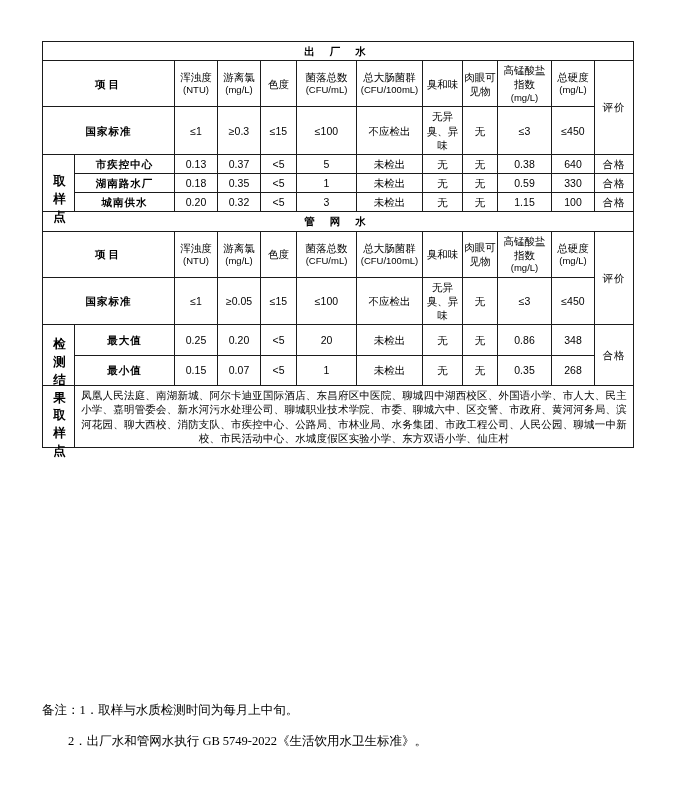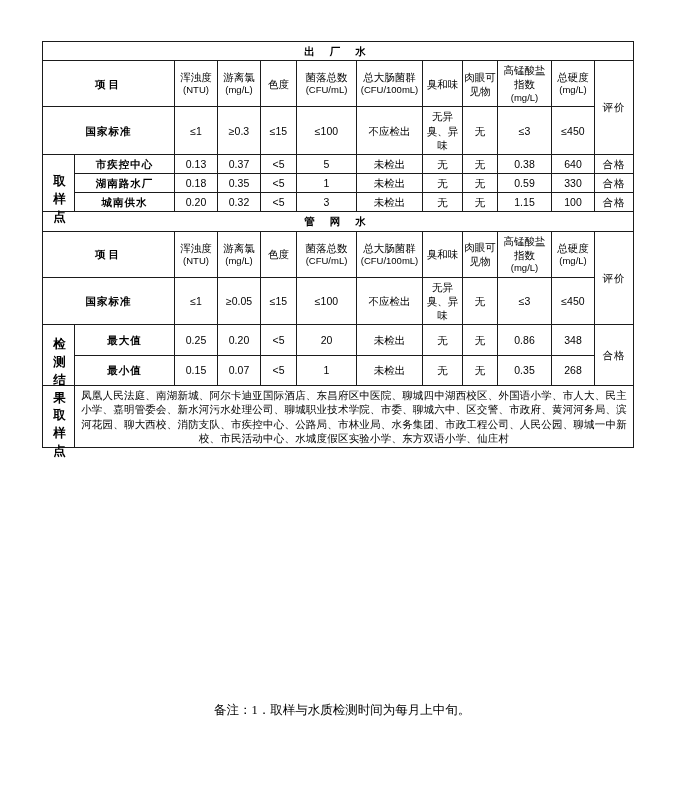--- a/index.html
+++ b/index.html
@@ -109,21 +109,20 @@
     left: 42px;
     top: 690px;
     width: 600px;
     font-size: 12.5px;
     line-height: 1.6;
     font-family: "Liberation Serif", "DejaVu Serif", serif;
   }
   .notes .line {
     margin-bottom: 11px;
     white-space: nowrap;
-    text-align: center;
   }
   .notes .line.i2 { padding-left: 26px; }
   .eval-cell {
     font-size: 11.5px;
     letter-spacing: 1px;
     font-family: "Liberation Serif", "DejaVu Serif", serif;
   }
 </style>
 </head>
 <body>
@@ -332,15 +331,18 @@
       </td>
       <td colspan="11" class="points-text">凤凰人民法庭、南湖新城、阿尔卡迪亚国际酒店、东昌府区中医院、聊城四中湖西校区、外国语小学、市人大、民主小学、嘉明管委会、新水河污水处理公司、聊城职业技术学院、市委、聊城六中、区交警、市政府、黄河河务局、滨河花园、聊大西校、消防支队、市疾控中心、公路局、市林业局、水务集团、市政工程公司、人民公园、聊城一中新校、市民活动中心、水城度假区实验小学、东方双语小学、仙庄村</td>
     </tr>
   </tbody>
     </table>
 
   <div class="notes">
     <div class="line">
       <span>备注：</span><span>1．取样与水质检测时间为每月上中旬。</span>
     </div>
+    <div class="line i2">
+      <span>2．出厂水和管网水执行 GB 5749-2022《生活饮用水卫生标准》。</span>
+    </div>
   </div>
 
 </div>
 
 </body></html>

